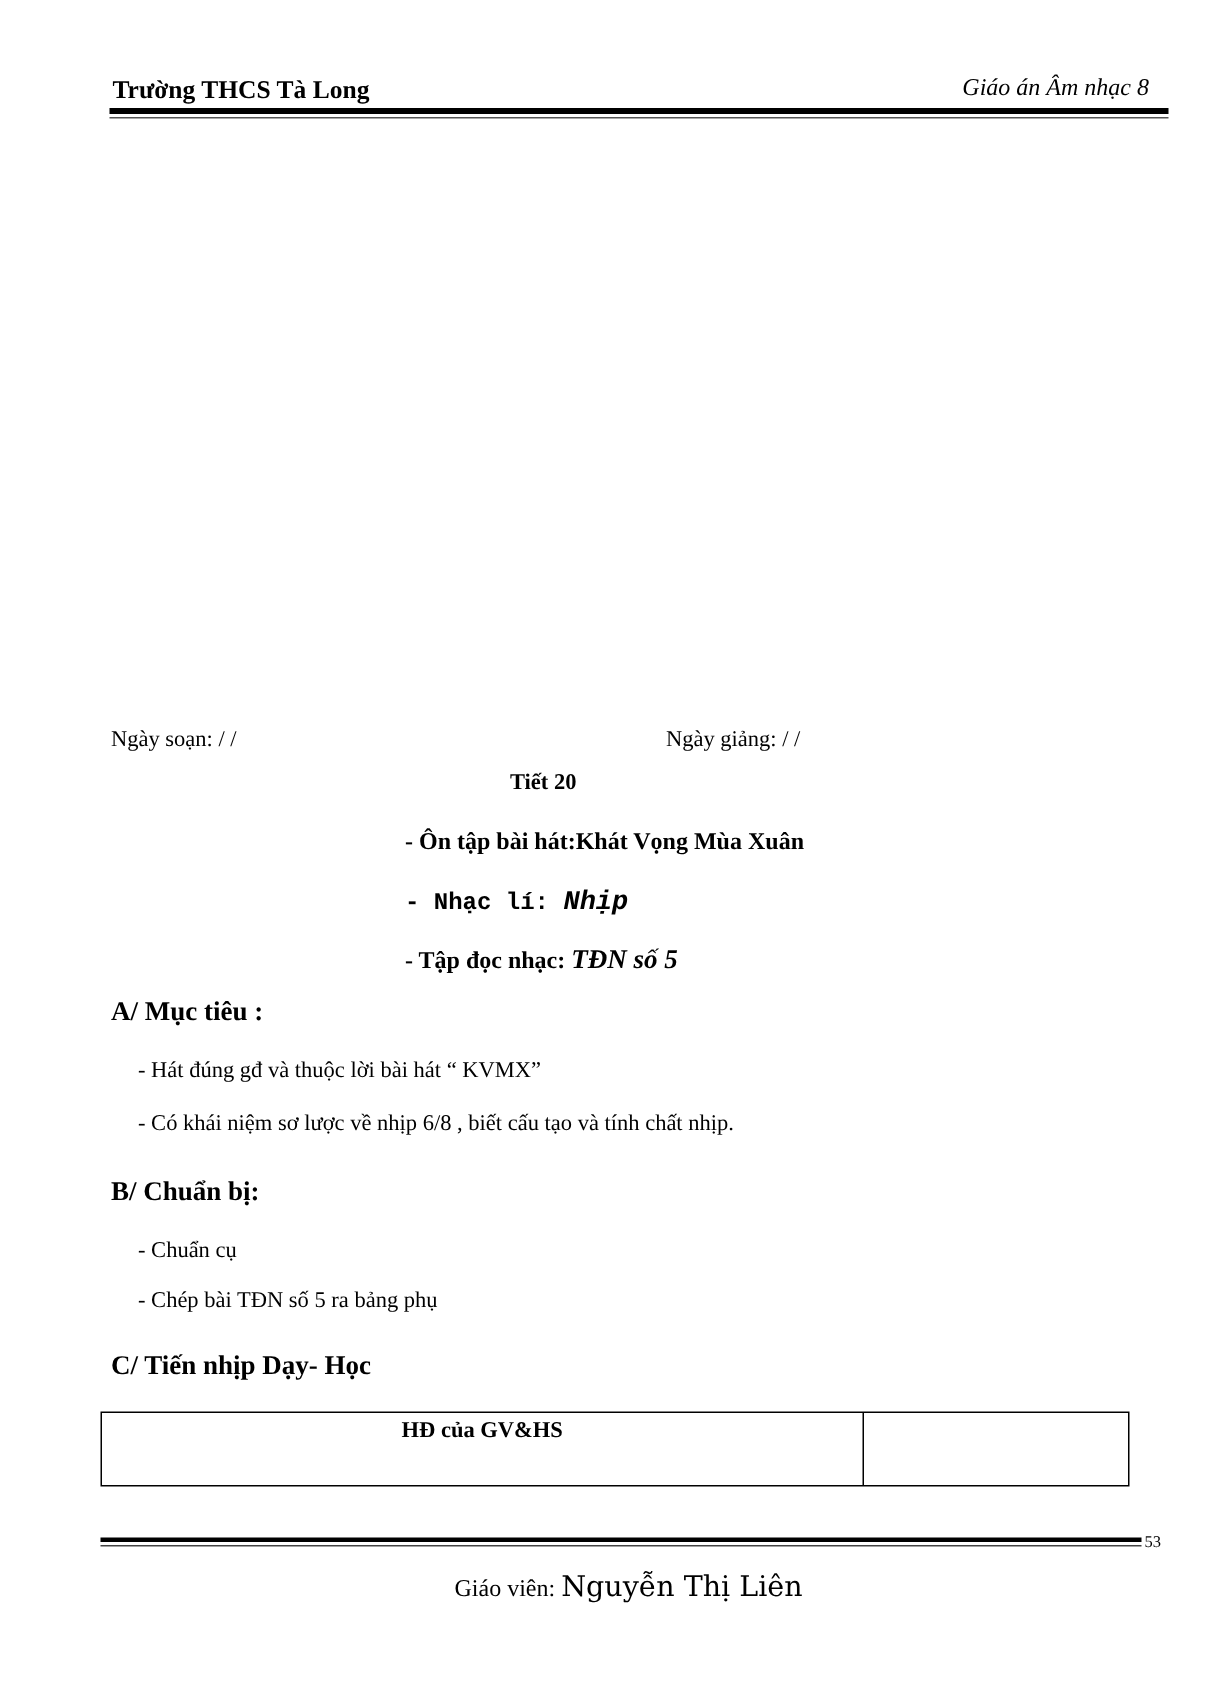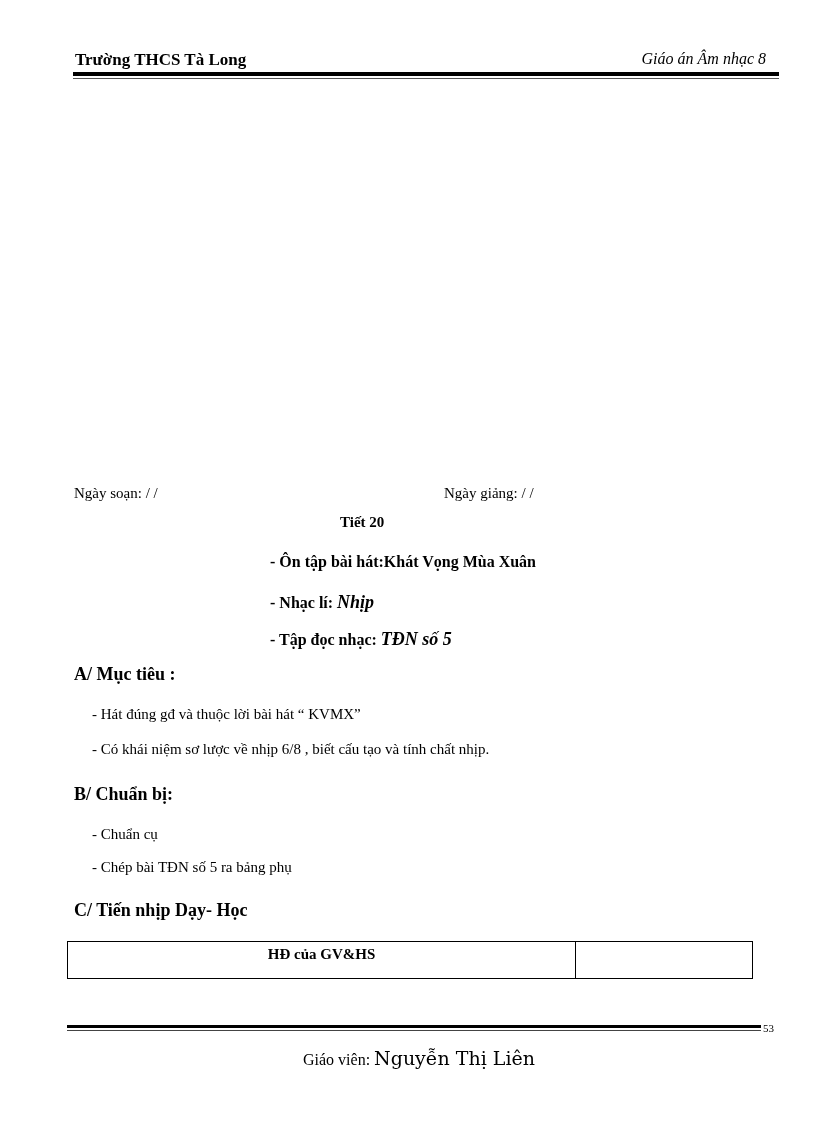--- a/index.html
+++ b/index.html
@@ -14,35 +14,35 @@
     .hdr-rule-thin { left: 73px; top: 78px; width: 706px; height: 1px; background: #555; }
 
     .date-left { left: 74px; top: 485px; font-size: 15px; }
     .date-right { left: 444px; top: 485px; font-size: 15px; }
     .lesson { left: 340px; top: 514px; font-size: 15px; font-weight: bold; }
 
     .topic { left: 270px; font-size: 16px; font-weight: bold; }
     .topic .big { font-size: 16px; text-align: right; }
     .topic .em { font-style: italic; font-size: 18px; }
     .t1 { top: 553px; }
-    .t2 { top: 592px; }
+    .t2 { top: 592px; font-family: Liberation Mono, monospace; }
     .t3 { top: 629px; }
 
     .sec-h { left: 74px; font-size: 18px; font-weight: bold; }
     .s-a { top: 664px; }
     .s-b { top: 784px; }
     .s-c { top: 900px; }
     .item { left: 92px; font-size: 15px; }
     .a1 { top: 706px; }
     .a2 { top: 741px; }
     .b1 { top: 826px; }
     .b2 { top: 859px; }
 
     .table {
-      left: 67px; top: 941px; width: 686px; height: 38px;
+      left: 67px; top: 941px; width: 686px; height: 50px;
       border: 1px solid #000; display: flex; box-sizing: border-box;
     }
     .table .c1 { width: 508px; border-right: 1px solid #000; text-align: center; font-size: 15px; font-weight: bold; padding-top: 4px; box-sizing: border-box; }
     .table .c2 { flex: 1; text-align: center; font-size: 15px; font-weight: bold; padding-top: 4px; box-sizing: border-box; }
 
     .ftr-rule-thick { left: 67px; top: 1025px; width: 694px; height: 3px; background: #000; }
     .ftr-rule-thin { left: 67px; top: 1030px; width: 694px; height: 1px; background: #444; }
     .page-num { left: 763px; top: 1022px; font-size: 11px; }
     .teacher { left: 303px; top: 1047px; font-size: 16px; }
     .teacher .sig { font-family: "DejaVu Serif", serif; font-size: 19px; margin-top: 44px; }

